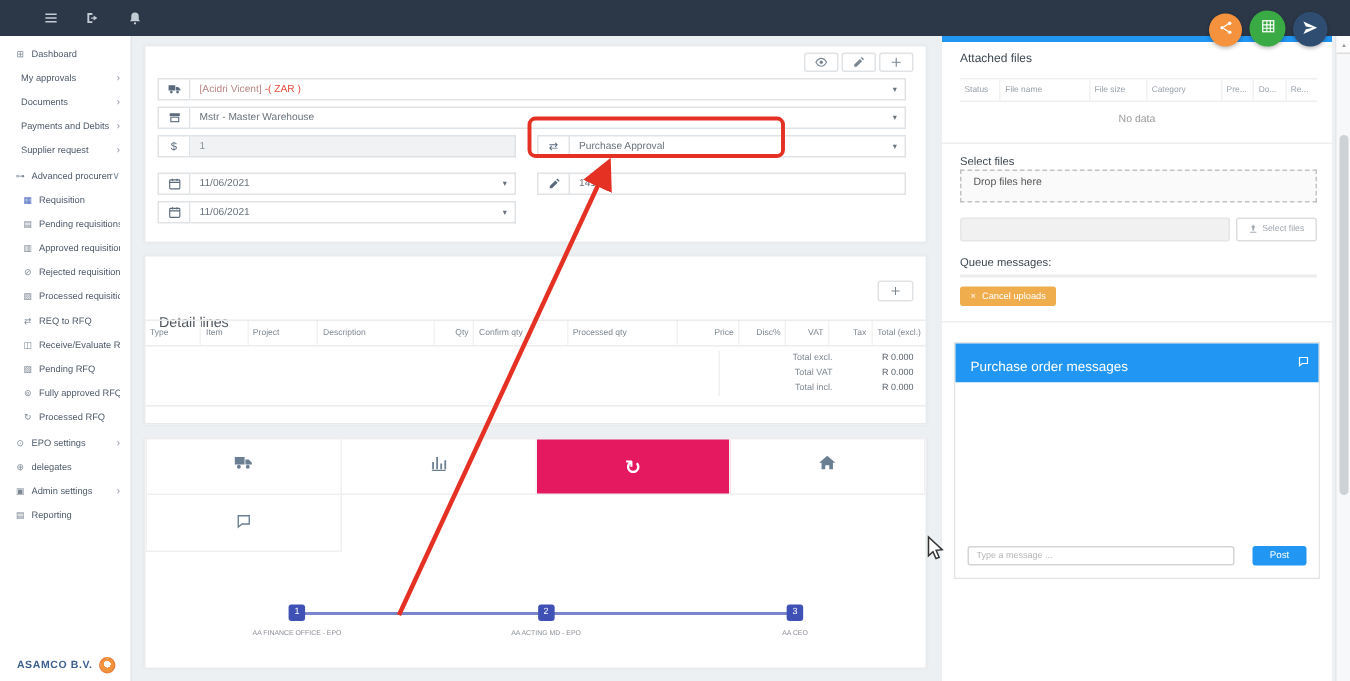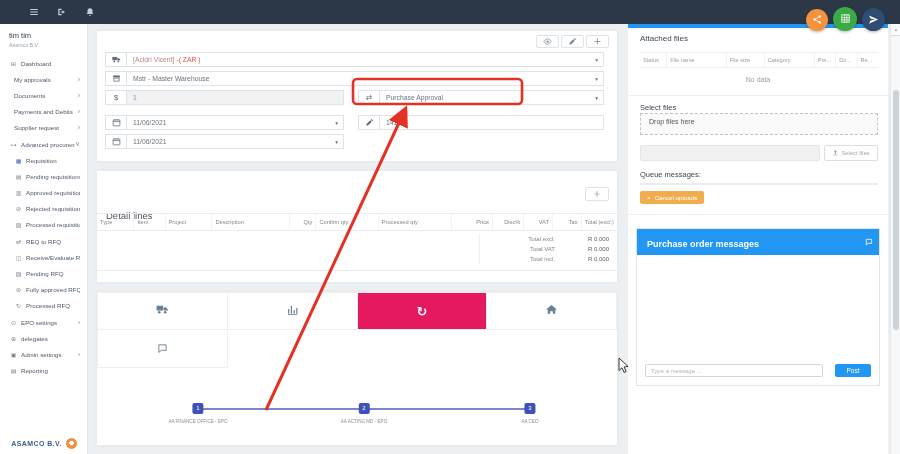--- a/index.html
+++ b/index.html
@@ -89,21 +89,21 @@
   .rp-dropzone { position:absolute; left:12px; right:10px; top:89px; height:22px; border:1px dashed #c3c3c3; background:#fafafa; font-size:7px; color:#555; padding:4px 8px; }
   .rp-filerow { position:absolute; left:12px; right:10px; top:121px; height:16px; display:flex; gap:0; }
   .rp-fileinput { flex:1; background:#f1f1f1; border:1px solid #e6e6e6; border-radius:2px; }
   .rp-selectbtn { width:54px; margin-left:4px; border:1px solid #ddd; border-radius:2px; background:#fff; color:#a0a8af; font-size:5.8px; display:flex; align-items:center; justify-content:center; gap:2px; cursor:pointer; }
   .rp-selectbtn svg { width:7px; height:7px; }
   .rp-queue { position:absolute; left:12px; top:146px; font-size:7.5px; color:#3d4852; }
   .rp-progress { position:absolute; left:12px; right:10px; top:159px; height:2px; background:#ececec; }
   .rp-cancel { position:absolute; left:12px; top:167px; display:inline-flex; align-items:center; gap:4px; background:#f0ad4e; color:#fff; font-size:6.2px; padding:3px 7px; border-radius:2px; cursor:pointer; }
 
   .msg-card { position:absolute; left:8px; right:8px; top:204px; height:158px; border:1px solid #e3e3e3; }
-  .msg-head { position:absolute; left:0; right:0; top:0; height:26px; background:#2196f3; color:#fff; font-size:9px; line-height:30px; padding-left:10px;font-weight:bold; }
+  .msg-head { position:absolute; left:0; right:0; top:0; height:26px; background:#2196f3; color:#fff; font-size:9px; line-height:30px; padding-left:10px; }
   .msg-chaticon { position:absolute; right:6px; top:3px; color:#fff; }
   .msg-chaticon svg { width:8px; height:8px; }
   .msg-body { position:absolute; left:0; right:0; top:26px; bottom:0; background:#fff; }
   .msg-input { position:absolute; left:8px; bottom:8px; width:178px; height:13px; border:1px solid #d5d5d5; border-radius:2px; font-size:6px; color:#777; padding:0 5px; font-family:"Liberation Sans","DejaVu Sans",sans-serif; }
   .msg-input::placeholder { color:#b5b5b5; font-size:6px; }
   .msg-post { position:absolute; right:8px; bottom:8px; width:36px; height:13px; background:#2196f3; color:#fff; font-size:6.5px; border-radius:2px; display:flex; align-items:center; justify-content:center; cursor:pointer; }
 
   
   .circ { position:absolute; border-radius:50%; display:flex; align-items:center; justify-content:center; z-index:30; box-shadow:0 1px 3px rgba(0,0,0,.3); cursor:pointer; }
   .circ svg { width:11px; height:11px; }
@@ -136,24 +136,20 @@
   </span>
   <span class="tb-icon">
     <svg viewBox="0 0 24 24">
         <path d="M12 3a6 6 0 0 0-6 6v5l-2 3h16l-2-3V9a6 6 0 0 0-6-6z" fill="currentColor"></path>
         <circle cx="12" cy="20.5" r="1.8" fill="currentColor"></circle>
       </svg>
   </span>
 </div>
 
 <div class="sidebar">
-  <div class="sb-user">
-    <div class="sb-name">tim tim</div>
-    <div class="sb-co">Asamco B.V.</div>
-  </div>
   <div class="sb-list">
     <div class="sb-item">
       <span class="sb-ic">⊞</span>
       <span class="sb-lbl">Dashboard</span>
     </div>
     <div class="sb-item indent">
       <span class="sb-lbl">My approvals</span>
       <span class="sb-chev">›</span>
     </div>
     <div class="sb-item indent">

